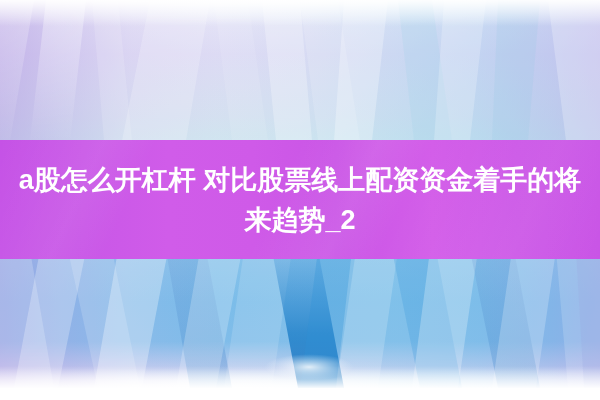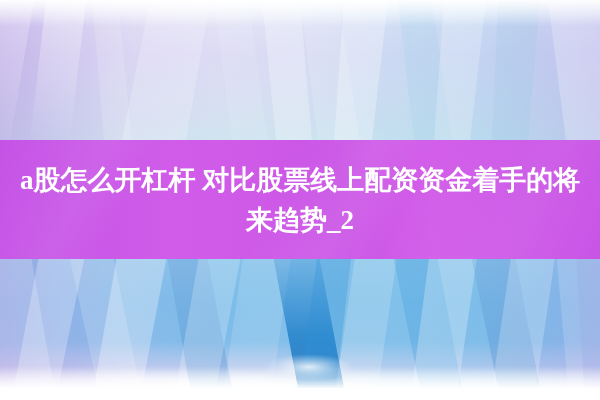--- a/index.html
+++ b/index.html
@@ -5,21 +5,21 @@
   html, body {
     margin: 0;
     padding: 0;
     background: #ffffff;
   }
   #banner {
     position: relative;
     width: 600px;
     height: 388px;
     overflow: hidden;
-    font-family: Liberation Serif, serif;
+    font-family: Liberation Sans, sans-serif;
   }
 
   
   .bg-base {
     position: absolute;
     inset: 0;
     background:
       linear-gradient(to bottom,
         #ffffff 0%,
         #eef0fb 2%,

